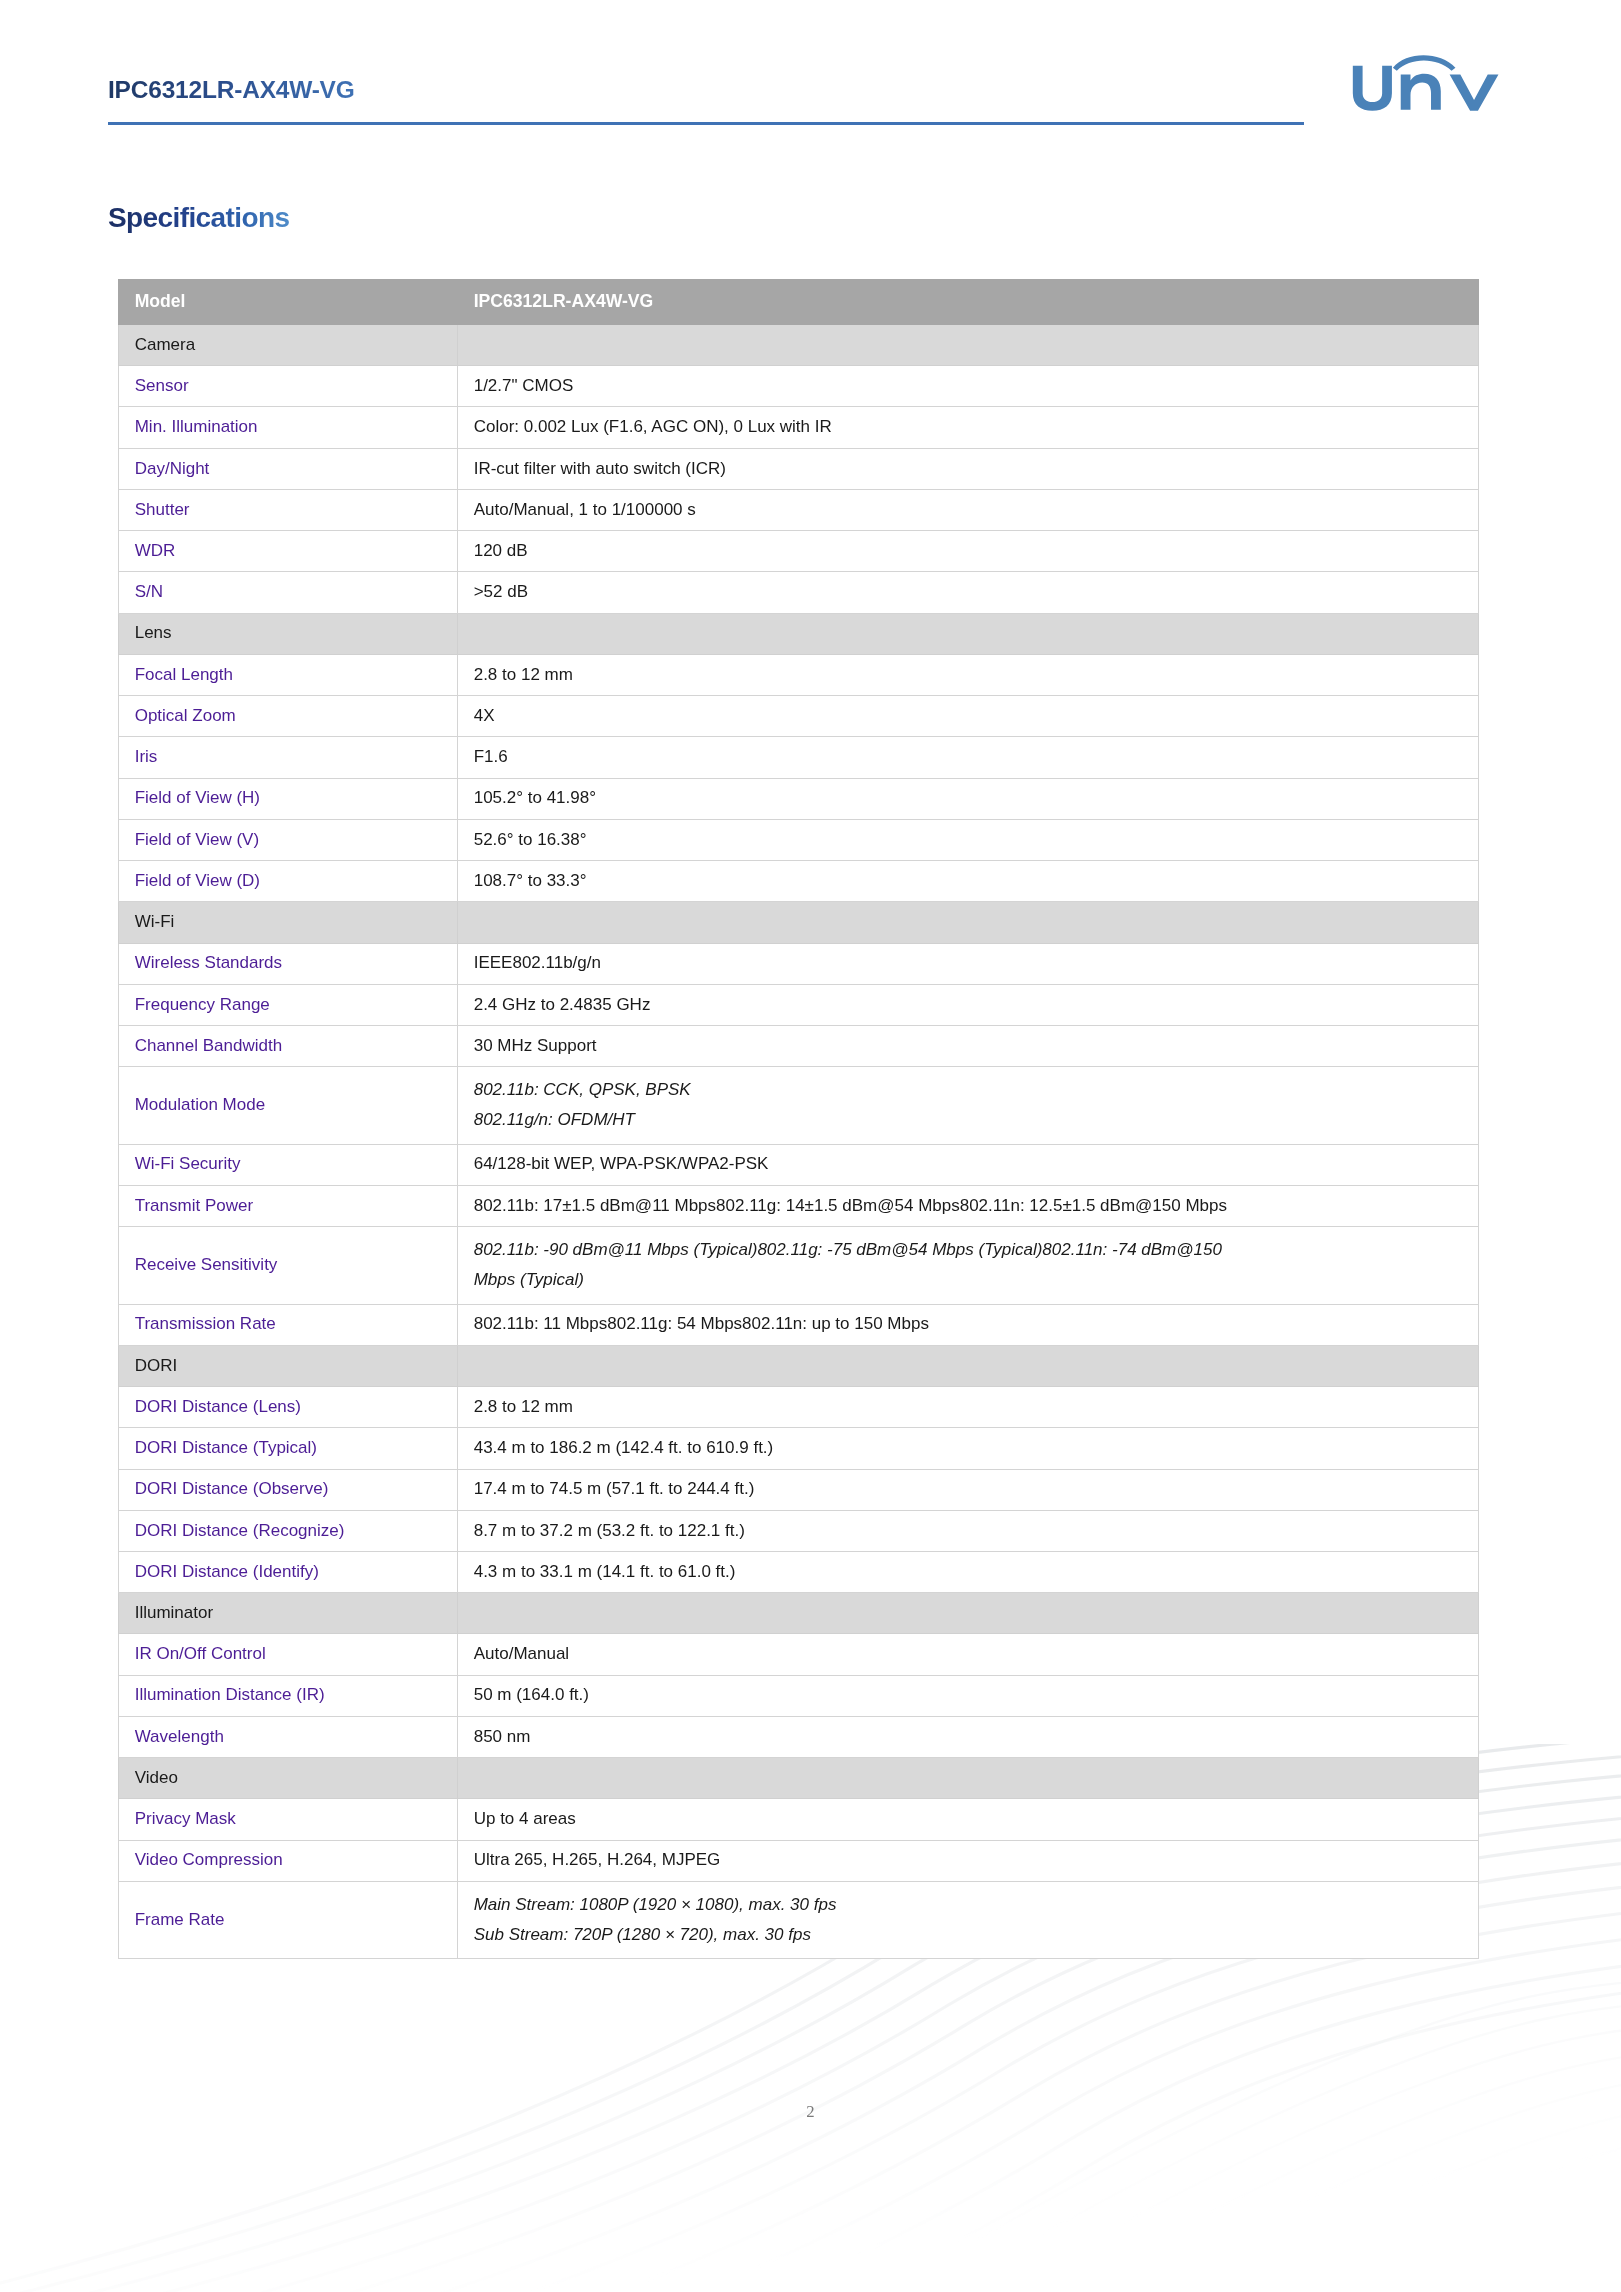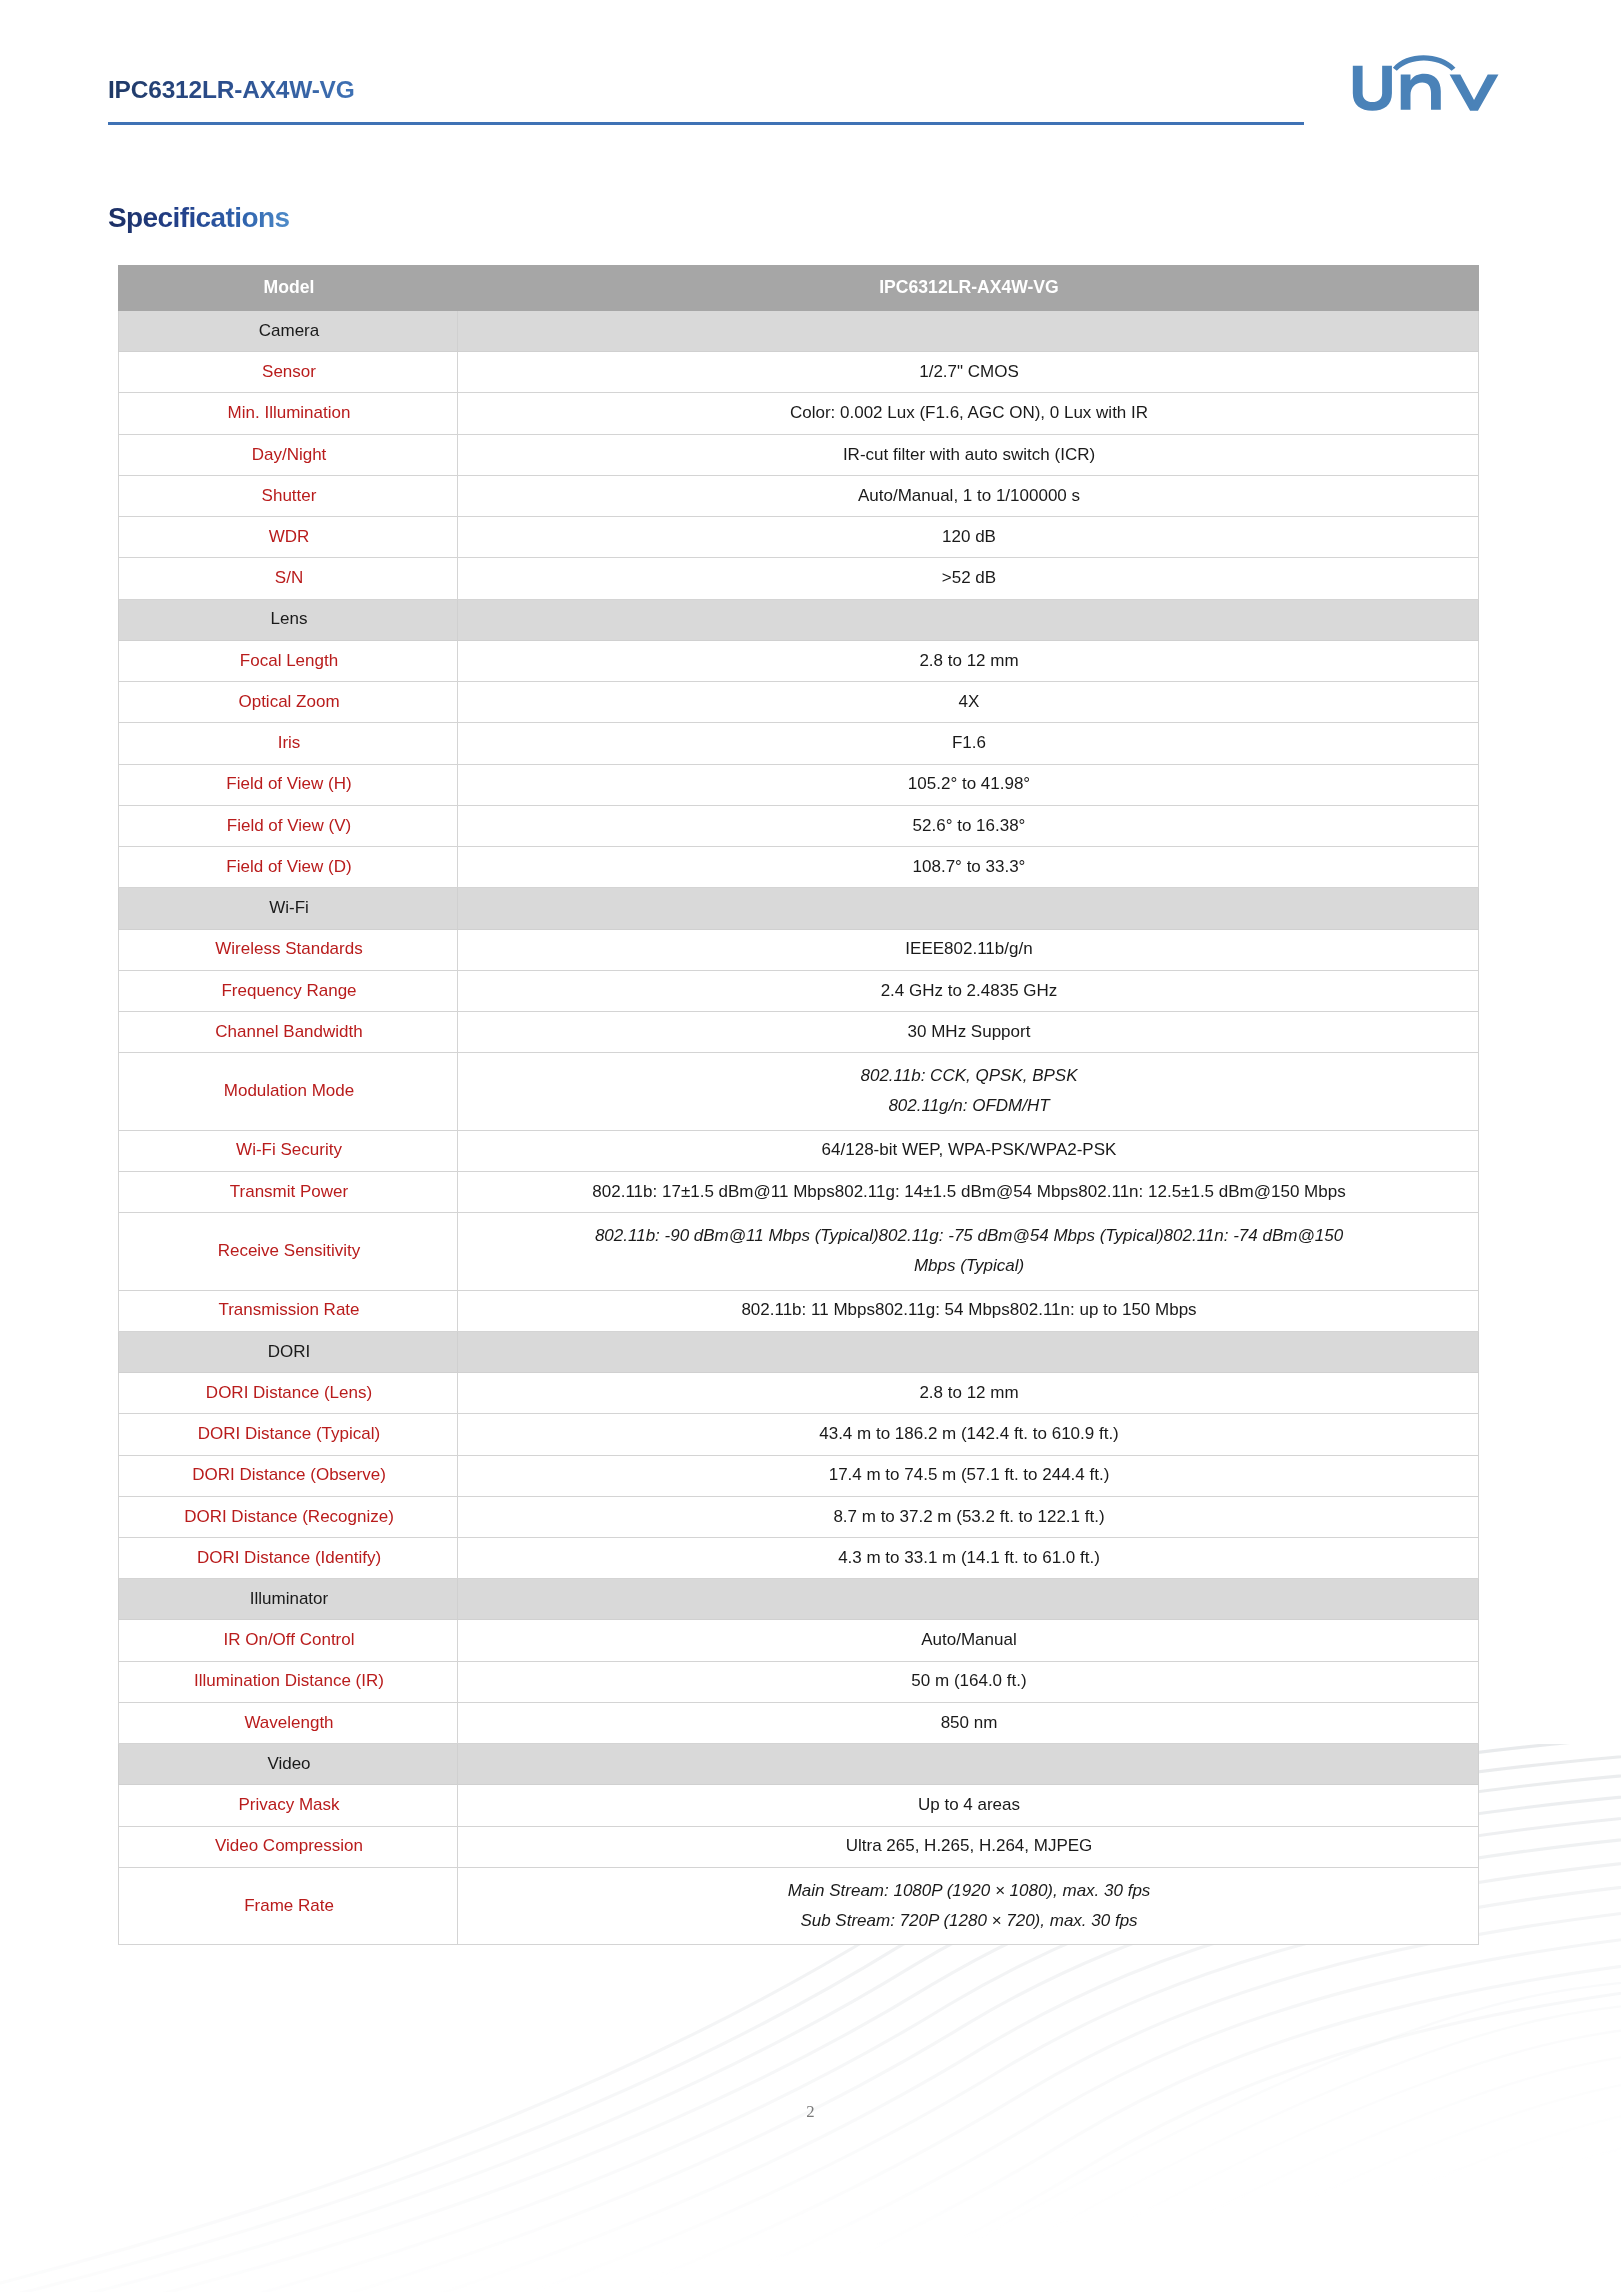--- a/index.html
+++ b/index.html
@@ -85,27 +85,26 @@
     -webkit-background-clip: text;
     background-clip: text;
     color: transparent;
     white-space: nowrap;
   }
 
   
   .spec-table {
     position: absolute;
     left: 118px;
-    top: 265px;
+    top: 279px;
     width: 1360px;
     border-collapse: collapse;
     table-layout: fixed;
     font-size: 17px;
     color: #1a1a1a;
-    text-align: center;
   }
   .spec-table col.c1 { width: 339px; }
   .spec-table col.c2 { width: 1021px; }
 
   .spec-table td {
     padding: 7.8px 13.7px 7.8px 15.7px;
     vertical-align: middle;
     line-height: 1.45;
     border: 1px solid #d4d4d4;
   }
@@ -123,21 +122,21 @@
   
   tr.row-section td {
     background: #d9d9d9;
     color: #1a1a1a;
     height: 41px;
     border-color: #d0d0d0;
   }
 
   
   tr.row-data td { background: #ffffff; height: 41px; }
-  tr.row-data td.label { color: #b91c1c; }
+  tr.row-data td.label { color: #4c1d95; }
   tr.row-data td.value { color: #1a1a1a; }
 
   
   tr.row-tall td { height: 73px; }
   tr.row-tall td.value .line { display: block; padding: 2.9px 0; font-style: italic; }
 
   
   .page-number {
     position: absolute;
     left: 0;

